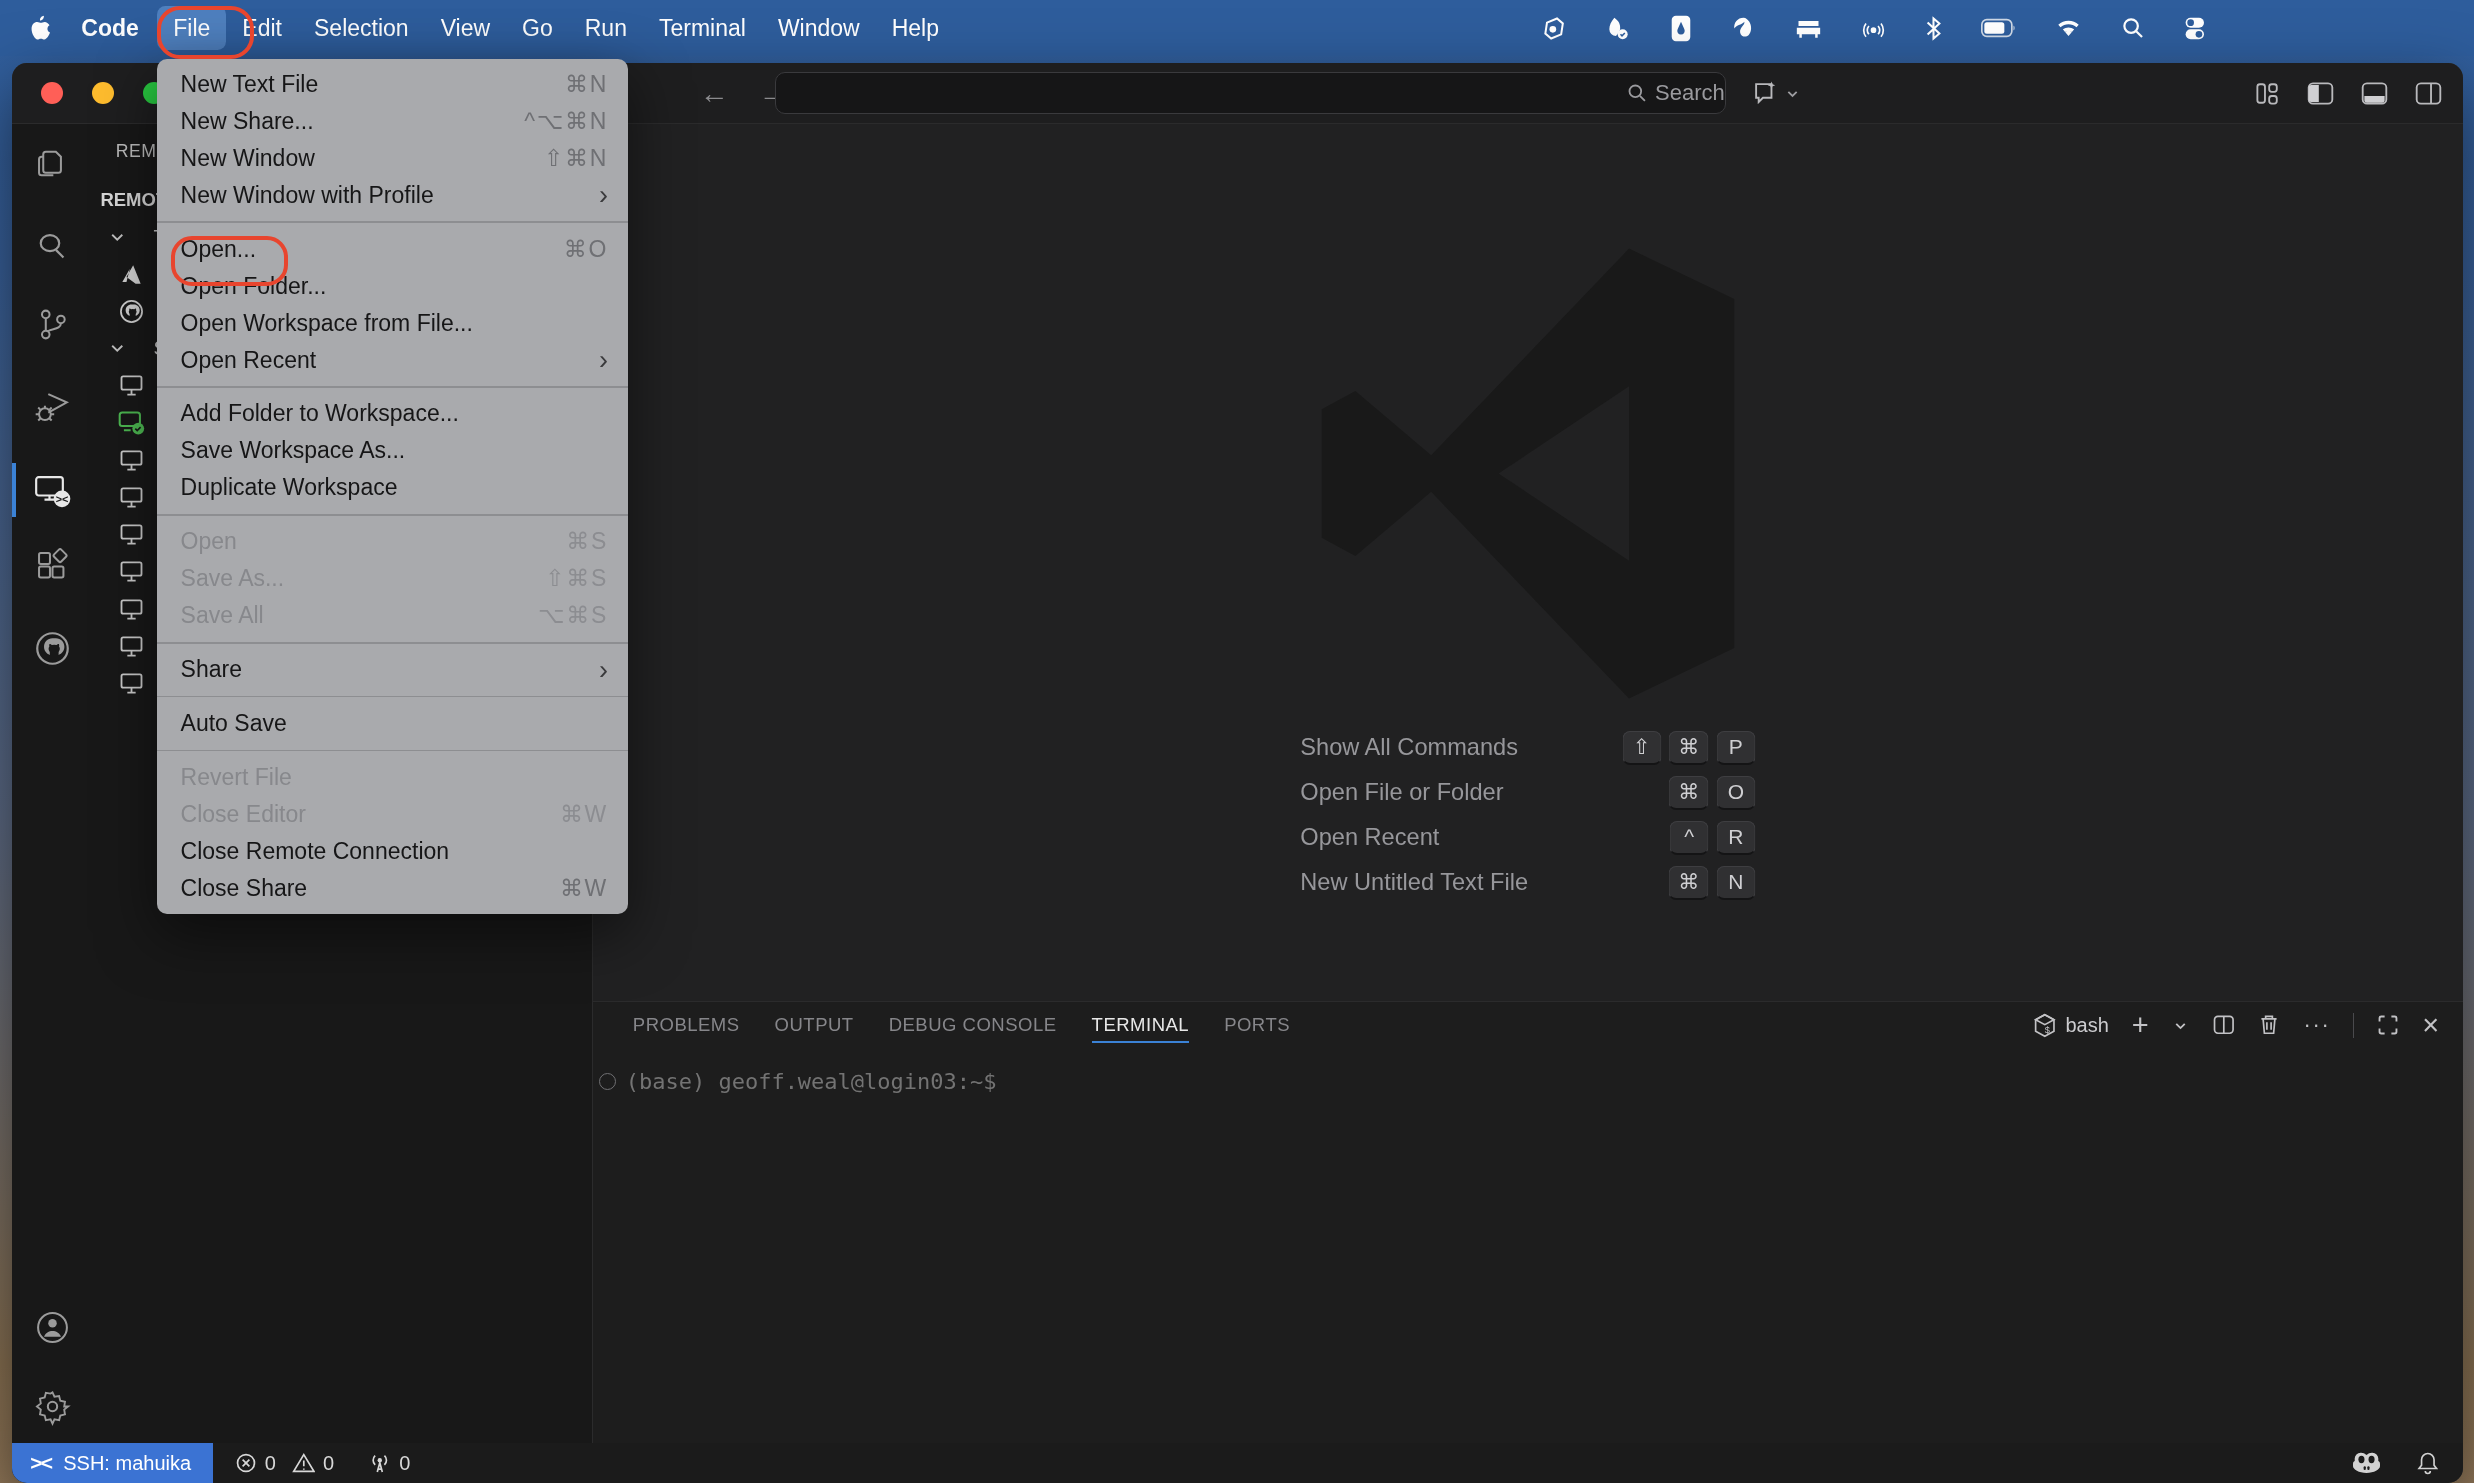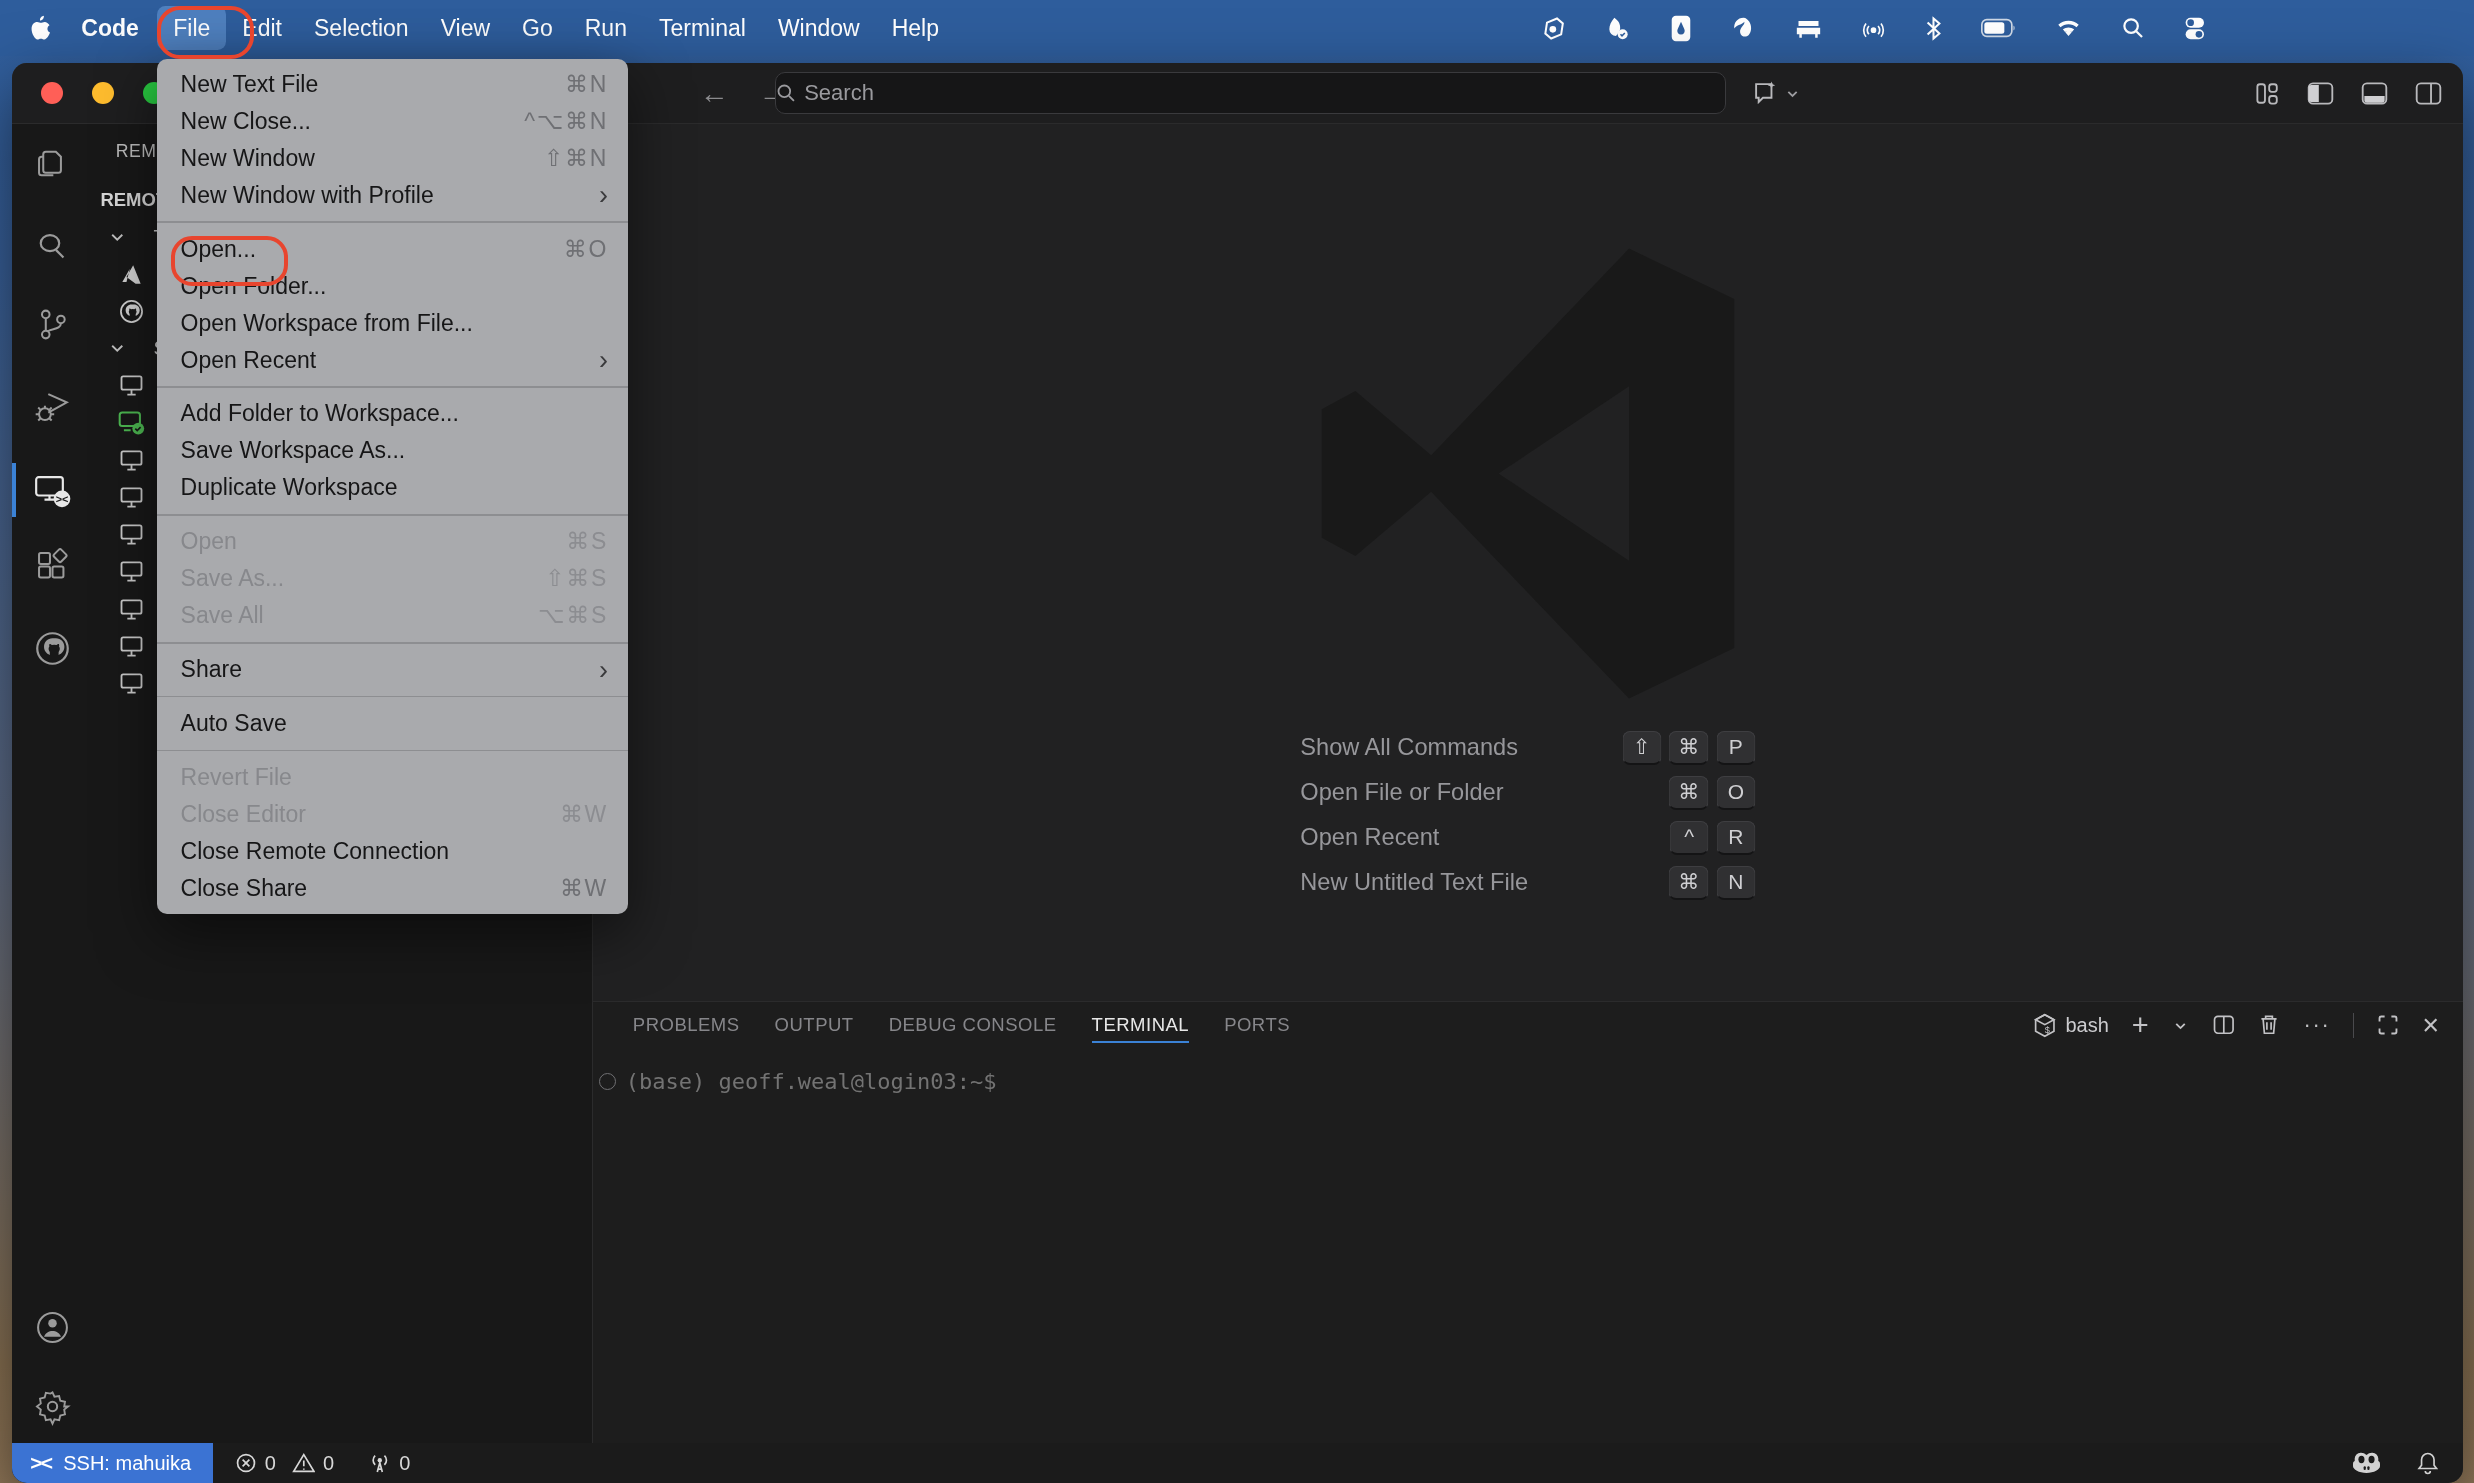--- a/index.html
+++ b/index.html
@@ -21,21 +21,21 @@
   
   .window{position:absolute;left:11.8px;top:63px;width:2451px;height:1420px;background:#1f1f20;
     border-radius:15px;overflow:hidden;box-shadow:0 25px 67px rgba(0,0,0,.55),0 0 0 0.8px rgba(255,255,255,.14) inset;}
   .titlebar{position:absolute;left:0;top:0;width:100%;height:60px;background:#1e1e1f;border-bottom:0.8px solid #2b2b2c;
     display:flex;align-items:center;}
   .lights{display:flex;gap:29px;margin-left:29px;}
   .light{width:22px;height:22px;border-radius:50%;}
   .l-red{background:#ff5f57;} .l-yellow{background:#febc2e;} .l-green{background:#28c840;}
   .nav-arrows{display:flex;gap:30px;margin-left:535px;color:#8b8b8e;font-size:29px;}
   .searchbox{position:absolute;left:763px;top:9.3px;width:949px;height:40px;background:#161617;
-    border:0.8px solid #3a3a3d;border-radius:10px;display:flex;align-items:center;justify-content:flex-start;
+    border:0.8px solid #3a3a3d;border-radius:10px;display:flex;align-items:center;justify-content:flex-end;
     color:#9a9a9e;font-size:22px;gap:8.4px;}
   .tb-right{position:absolute;right:20px;top:0;height:60px;display:flex;align-items:center;gap:25px;color:#b9b9bc;}
   .copilot-tb{position:absolute;left:1739px;top:0;height:60px;display:flex;align-items:center;gap:5px;color:#b9b9bc;}
   
   .wbody{position:absolute;left:0;top:61px;width:100%;height:1320px;display:flex;}
   .activitybar{position:relative;width:81px;background:#181818;flex:none;}
   .ab-icon{position:absolute;left:0;width:81px;height:61px;display:flex;align-items:center;justify-content:center;color:#9b9b9b;}
   .ab-icon.active{color:#e7e7e7;}
   .ab-ind{position:absolute;left:0;width:4.2px;height:54px;background:#3b82d6;}
   .sidebar{position:relative;width:499px;background:#181818;border-right:0.8px solid #2b2b2c;flex:none;overflow:hidden;color:#c9c9c9;}
@@ -518,21 +518,21 @@
       </div>
     </div>
   </div>
 
   <div class="menu">
     <div class="mi">
         <span>New Text File</span>
         <span class="ms">⌘N</span>
       </div>
     <div class="mi">
-        <span>New Close...</span>
+        <span>New Share...</span>
         <span class="ms">^⌥⌘N</span>
       </div>
     <div class="mi">
         <span>New Window</span>
         <span class="ms">⇧⌘N</span>
       </div>
     <div class="mi">
         <span>New Window with Profile</span>
         <span class="sub">›</span>
       </div>

